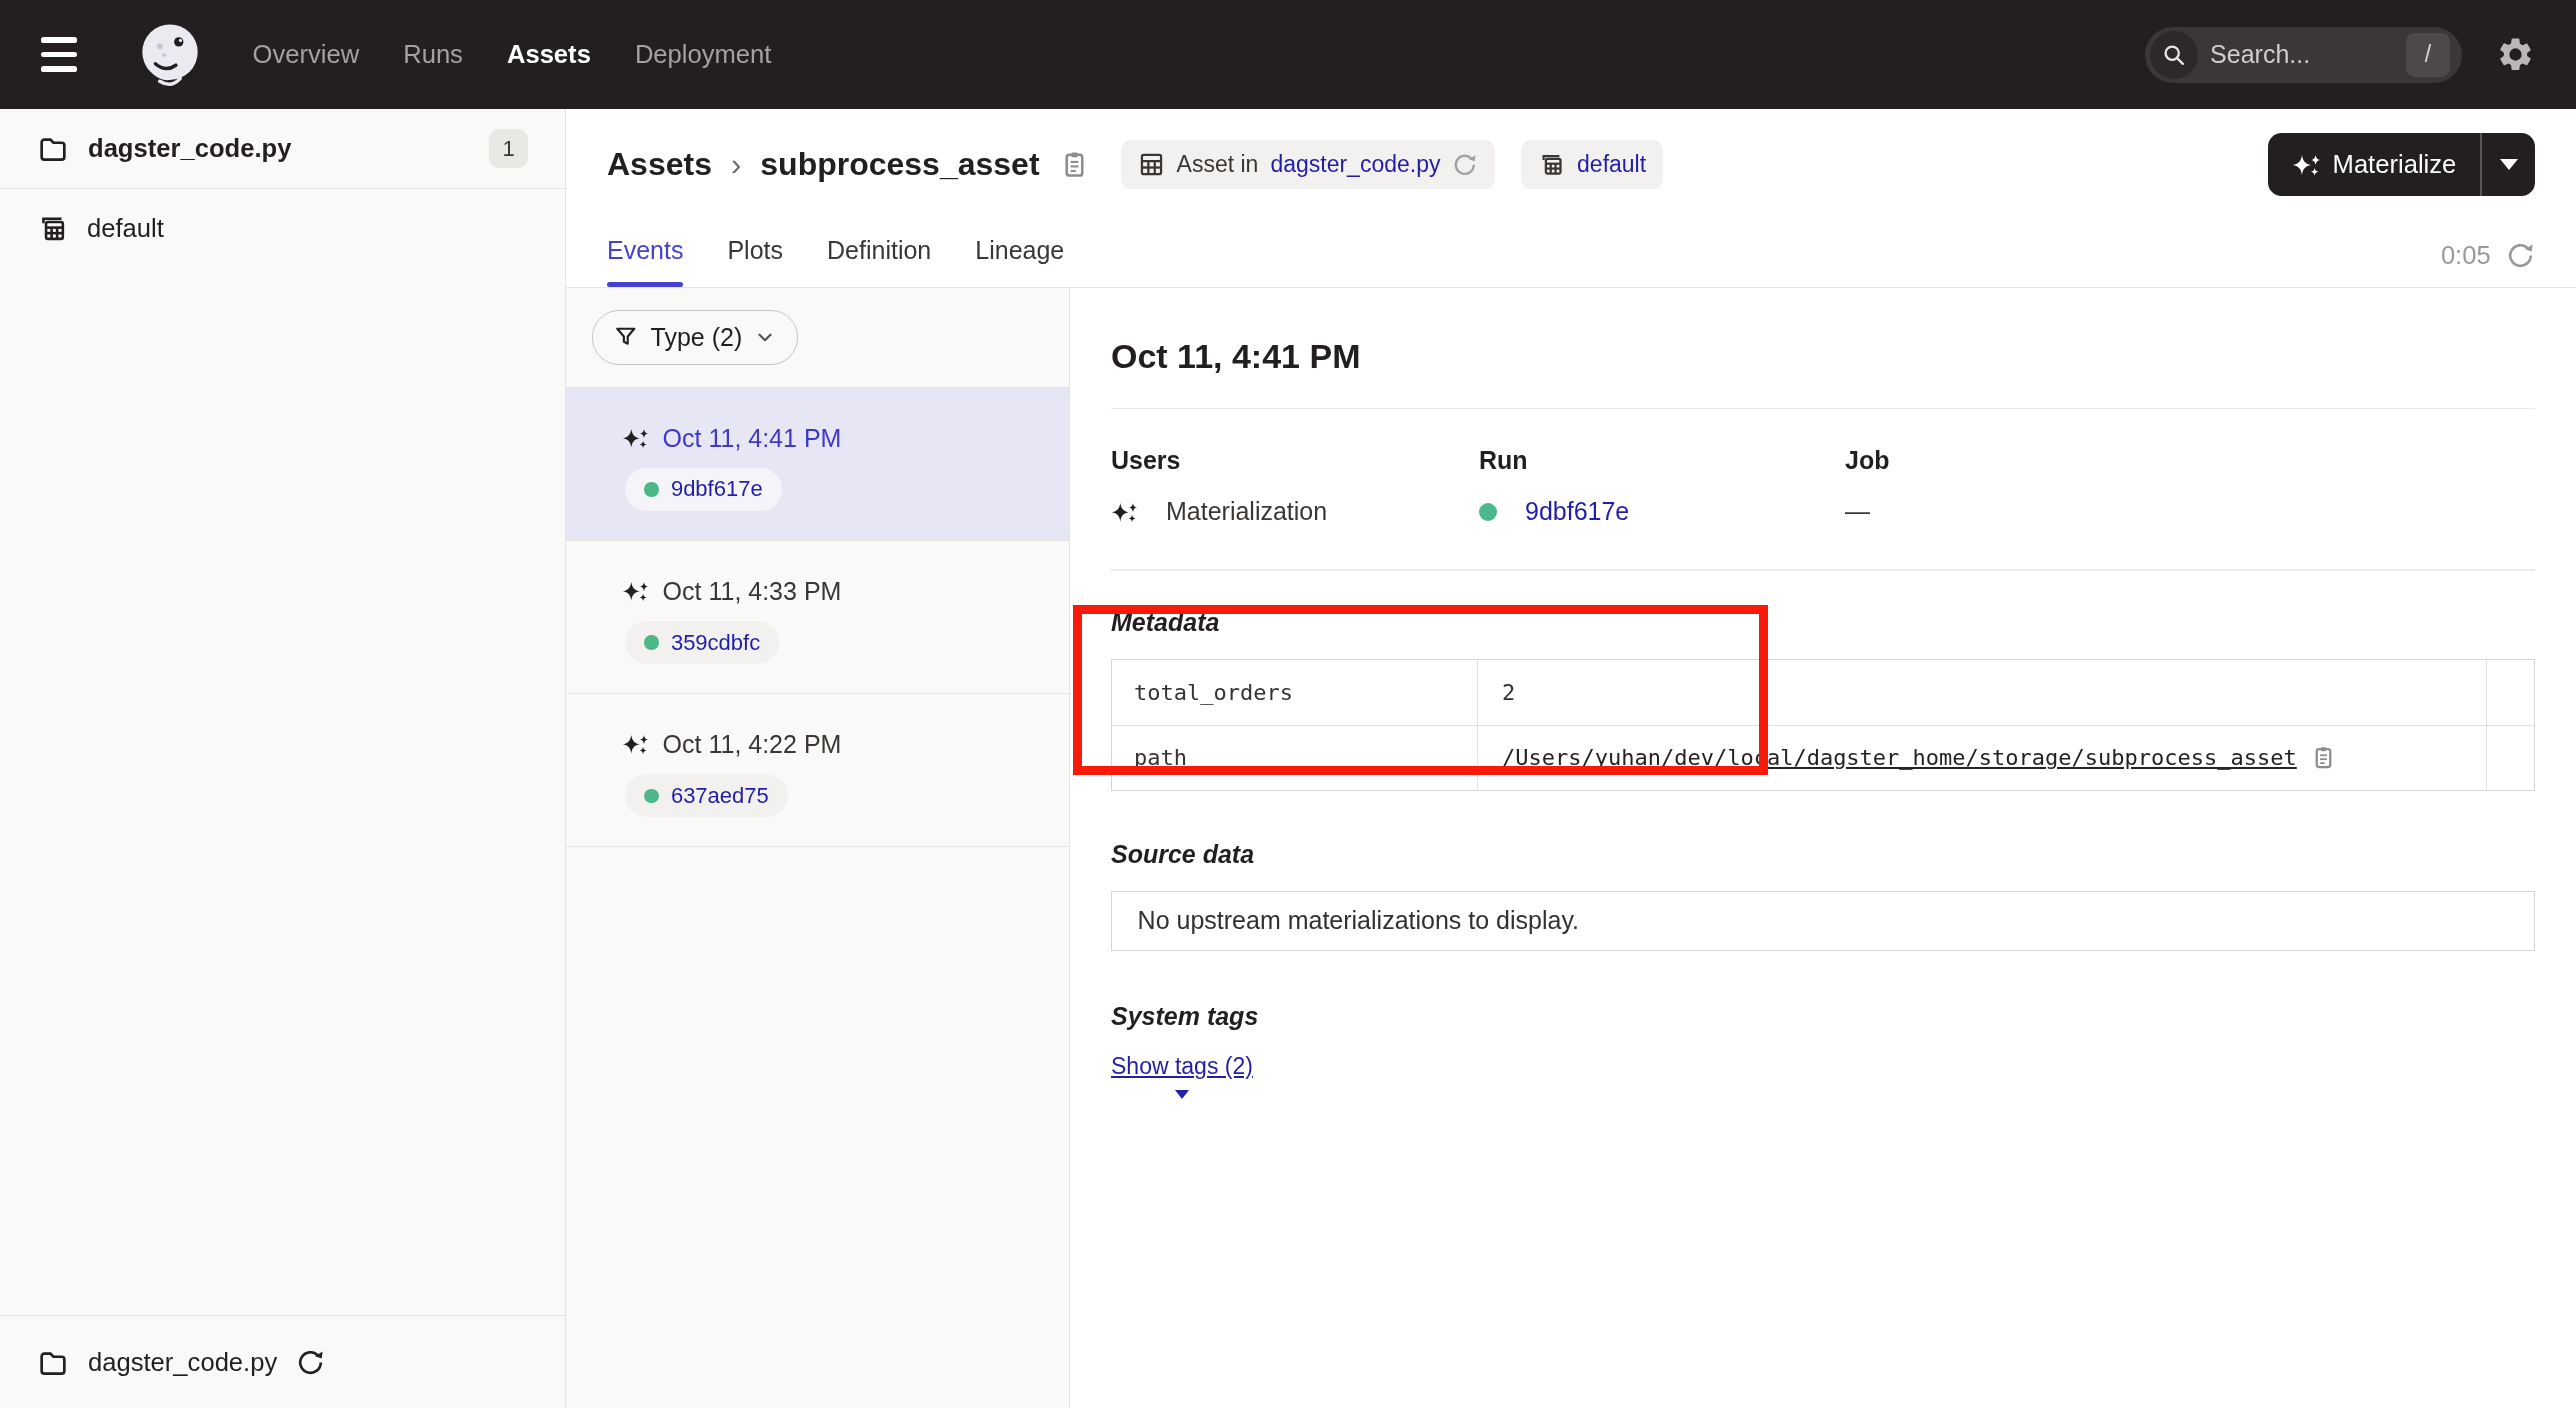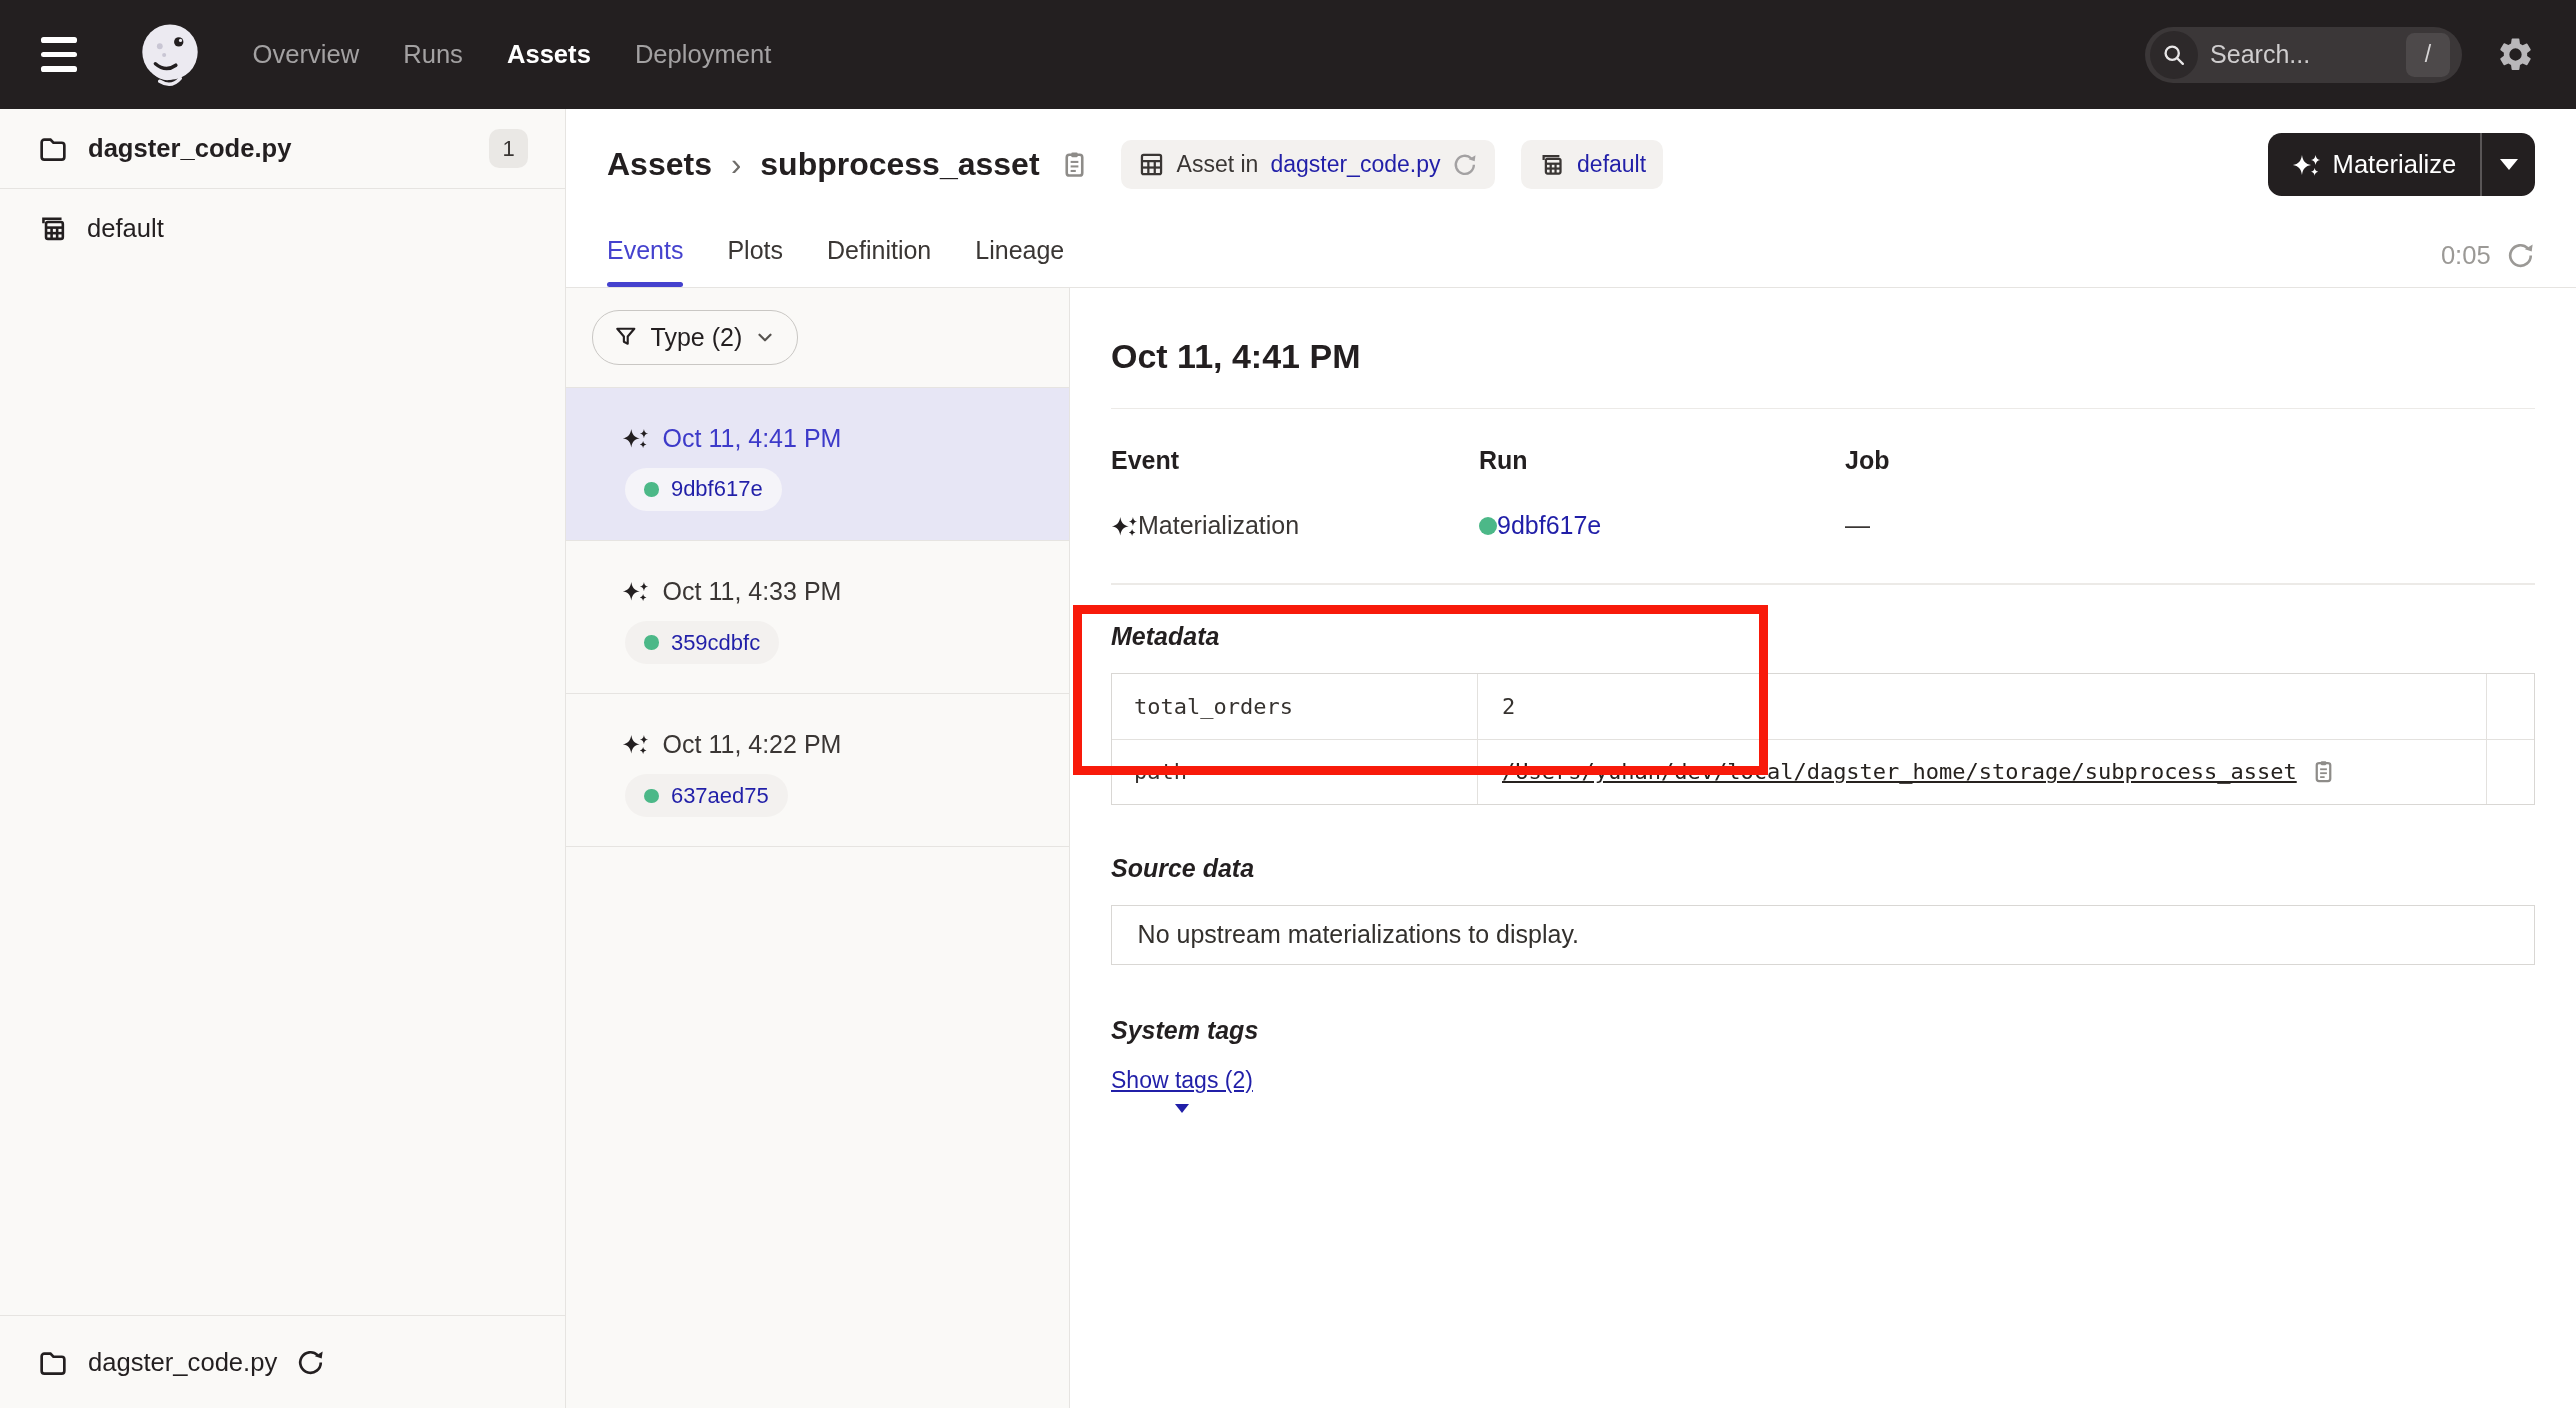--- a/index.html
+++ b/index.html
@@ -142,21 +142,21 @@
   
   .detail{flex:1;padding:0 41px;min-width:0;overflow:hidden;}
   .detail-title{margin-top:49px;font-size:34px;font-weight:700;color:var(--ink);}
   .hr{height:1.7px;background:#ECEAE7;border:none;}
   .hr1{margin-top:32px;}
   .cols{display:flex;margin-top:37px;}
   .col-event{width:368px;}
   .col-run{width:366px;}
   .col-job{flex:1;}
   .col-label{font-size:25px;font-weight:700;color:var(--ink);}
-  .col-value{margin-top:36px;display:flex;align-items:center;gap:0;font-size:25px;color:var(--ink-soft);}
+  .col-value{margin-top:22px;display:flex;align-items:center;gap:28px;font-size:25px;color:var(--ink-soft);}
   .run-link{color:var(--link-blue);cursor:pointer;}
   .run-dot-lg{width:18px;height:18px;border-radius:50%;background:var(--green);}
   .hr2{margin-top:43px;}
   .section-heading{font-size:25px;font-weight:700;color:var(--ink);font-style:italic;}
   .meta-heading{margin-top:37px;}
   .meta-table{
     margin-top:22px;border:1.7px solid var(--border-strong);background:#fff;
     display:flex;flex-direction:column;
   }
   .meta-row{display:flex;align-items:stretch;min-height:65px;}
@@ -449,21 +449,21 @@
             </span>
           </div>
         </div>
 
         <div class="detail">
           <h2 class="detail-title">Oct 11, 4:41 PM</h2>
           <hr class="hr hr1">
 
           <div class="cols">
             <div class="col-event">
-              <div class="col-label">Event</div>
+              <div class="col-label">Users</div>
               <div class="col-value">
                 <svg class="sparkle" width="27" height="20.4" viewBox="0 0 32 24" fill="currentColor">
                     <use href="#i-sparkle"></use>
                   </svg>
                 <span>Materialization</span>
               </div>
             </div>
             <div class="col-run">
               <div class="col-label">Run</div>
               <div class="col-value">

